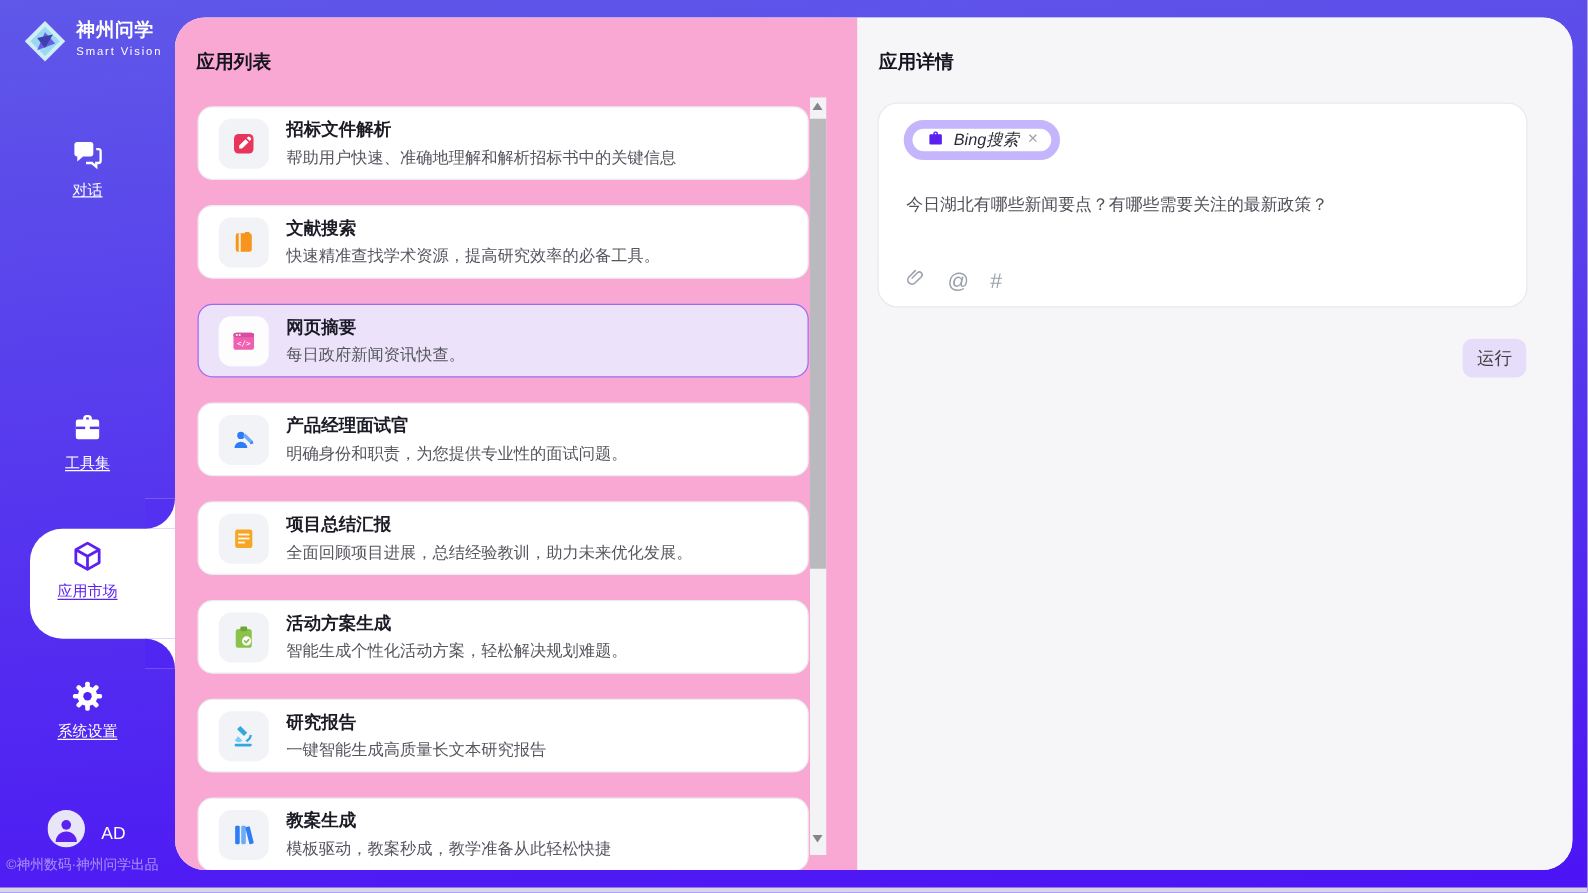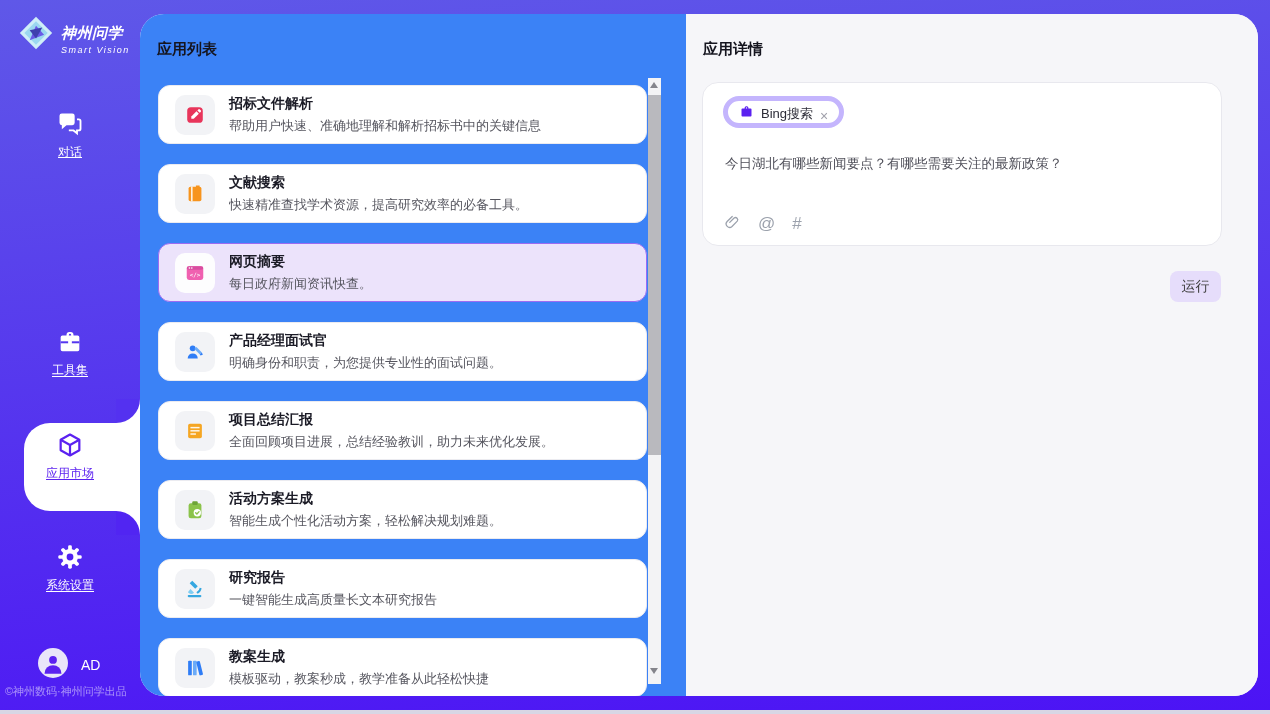--- a/index.html
+++ b/index.html
@@ -7,21 +7,21 @@
   body {
     position:relative;
     font-family:"Liberation Sans", sans-serif;
     background:linear-gradient(175deg,#5f58e8 0%,#4c13f5 100%);
   }
   
   .bottom-strip { position:absolute; left:0; right:0; bottom:0; height:4px; background:#d8d6e4; }
 
   
   .sidebar { position:absolute; left:0; top:0; width:140px; height:714px; color:#fff; }
-  .logo { position:absolute; left:18px; top:15px; display:flex; align-items:flex-end; gap:7px;font-style:italic; }
+  .logo { position:absolute; left:18px; top:15px; display:flex; align-items:flex-start; gap:7px; }
   .logo-name { font-size:15px; font-weight:bold; letter-spacing:.5px; }
   .logo-sub { font-size:9px; letter-spacing:1.5px; margin-top:2px; }
   .nav-item { position:absolute; left:0; width:140px; text-align:center; cursor:pointer; z-index:2; }
   .nav-item .nicon { display:block; width:28px; height:28px; margin:0 auto; }
   .nav-label { display:inline-block; margin-top:6px; font-size:12px; color:#fff;text-decoration:underline; }
   .nav-label.u { text-decoration:underline; text-underline-offset:2px; }
   .nav-item.active .nav-label { color:#5b21f0; }
   .bubble { position:absolute; left:24px; top:423px; width:116px; height:88px;
             background:#fff; border-radius:26px 0 0 26px; z-index:1; }
   .notch { position:absolute; left:116px; width:24px; height:24px; background:#fff; z-index:1; }
@@ -32,21 +32,21 @@
   .user-label { font-size:14px; color:#fff; }
   .side-footer { position:absolute; left:5px; top:684px; width:135px; font-size:11px;
                  color:rgba(255,255,255,.5); white-space:nowrap; }
 
   
   .content { position:absolute; left:140px; top:14px; width:1118px; height:682px;
              border-radius:24px; background:#fff; display:flex; overflow:hidden; }
   .panel-title { position:absolute; left:17px; top:26px; font-size:15px; font-weight:bold; color:#15151f; }
 
   
-  .list-panel { position:relative; width:546px; background:#3b82f6; }
+  .list-panel { position:relative; width:546px; background:#f9a8d4; }
   .cards { position:absolute; left:18px; top:71px; width:489px; }
   .card { display:flex; align-items:center; gap:14px; height:59px; padding:0 16px;
           background:#fff; border:1px solid #ebebf0; border-radius:12px; margin-bottom:20px; cursor:pointer; }
   .card.sel { background:#ece3fb; border:1.5px solid #9c6bf1; }
   .tile { flex:0 0 40px; width:40px; height:40px; border-radius:10px; background:#f2f3f6;
           display:flex; align-items:center; justify-content:center; }
   .card.sel .tile { background:#fdfdfe; }
   .card-name { font-size:14px; font-weight:bold; color:#1b1b26; margin-bottom:4px; }
   .card-desc { font-size:13px; color:#56565f; white-space:nowrap; overflow:hidden; }
 
@@ -55,22 +55,22 @@
   .scroll-thumb { position:absolute; left:508px; top:81px; width:13px; height:360px; background:#b9b9be; cursor:pointer; }
   .tri { position:absolute; left:510px; width:0; height:0; border-left:4.5px solid transparent;
          border-right:4.5px solid transparent; cursor:pointer; }
   .tri.up { top:68px; border-bottom:6px solid #84848b; }
   .tri.down { top:654px; border-top:6px solid #84848b; }
 
   
   .detail-panel { position:relative; flex:1; background:#f6f6f9; }
   .detail-card { position:absolute; left:16px; top:68px; width:520px; height:164px;
                  background:#fff; border:1px solid #e8e8ee; border-radius:16px; }
-  .chip { position:absolute; left:20px; top:13px; height:32px; display:inline-flex; align-items:flex-end;
-          gap:7px; padding:0 11px; border:5px solid #c4b5fd; border-radius:16px; background:#fff; cursor:pointer; }
+  .chip { position:absolute; left:20px; top:13px; height:32px; display:inline-flex; align-items:flex-start;
+          gap:7px; padding:0 11px; border:7px solid #c4b5fd; border-radius:16px; background:#fff; cursor:pointer;font-style:italic; }
   .chip-label { font-size:13px; color:#2b2b36; }
   .chip-close { font-size:14px; color:#a0a0ab; cursor:pointer; line-height:1; }
   .query { position:absolute; left:22px; top:72px; width:470px; font-size:13.5px; color:#4f4f59; }
   .attach-row { position:absolute; left:20px; top:130px; display:flex; align-items:center; gap:17px; color:#9ba1ac; }
   .attach-row .txt-ic { font-size:17px; cursor:pointer; }
   .run-btn { position:absolute; left:484px; top:257px; width:51px; height:31px; border-radius:8px;
              background:#e6ddfb; color:#404040; font-size:14px; display:flex; align-items:center;
              justify-content:center; cursor:pointer; }
 </style>
 </head>

